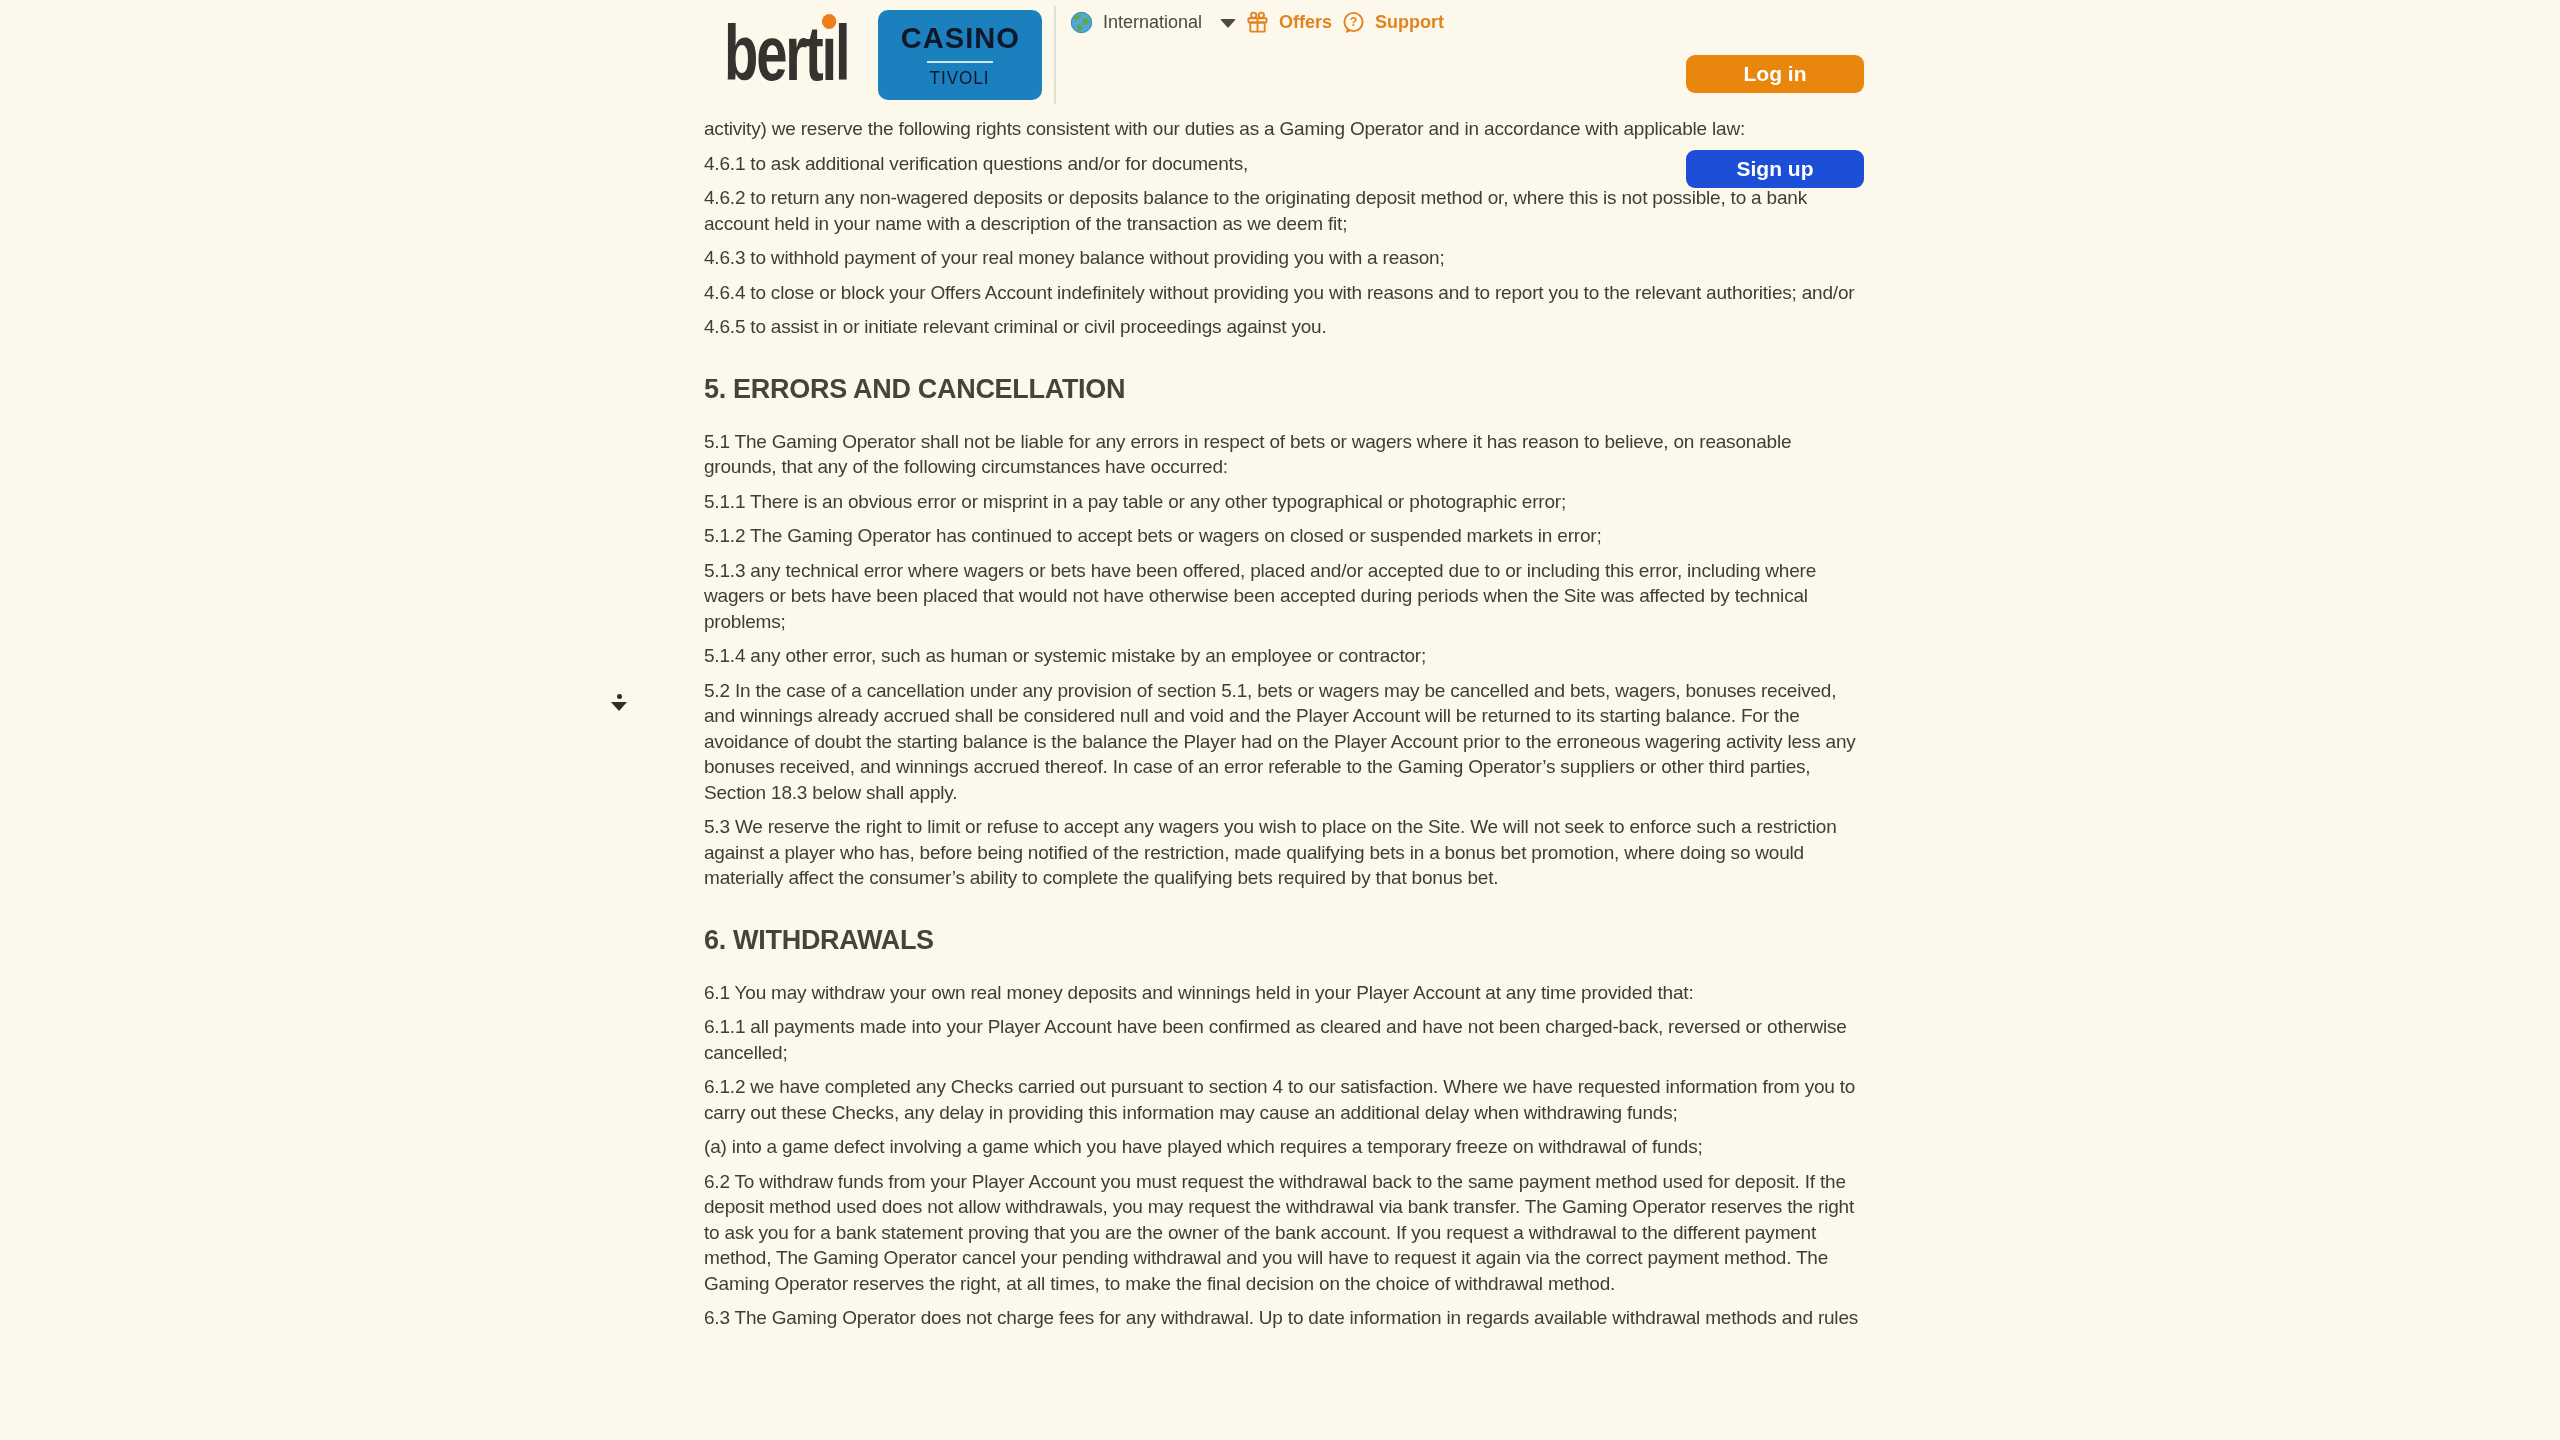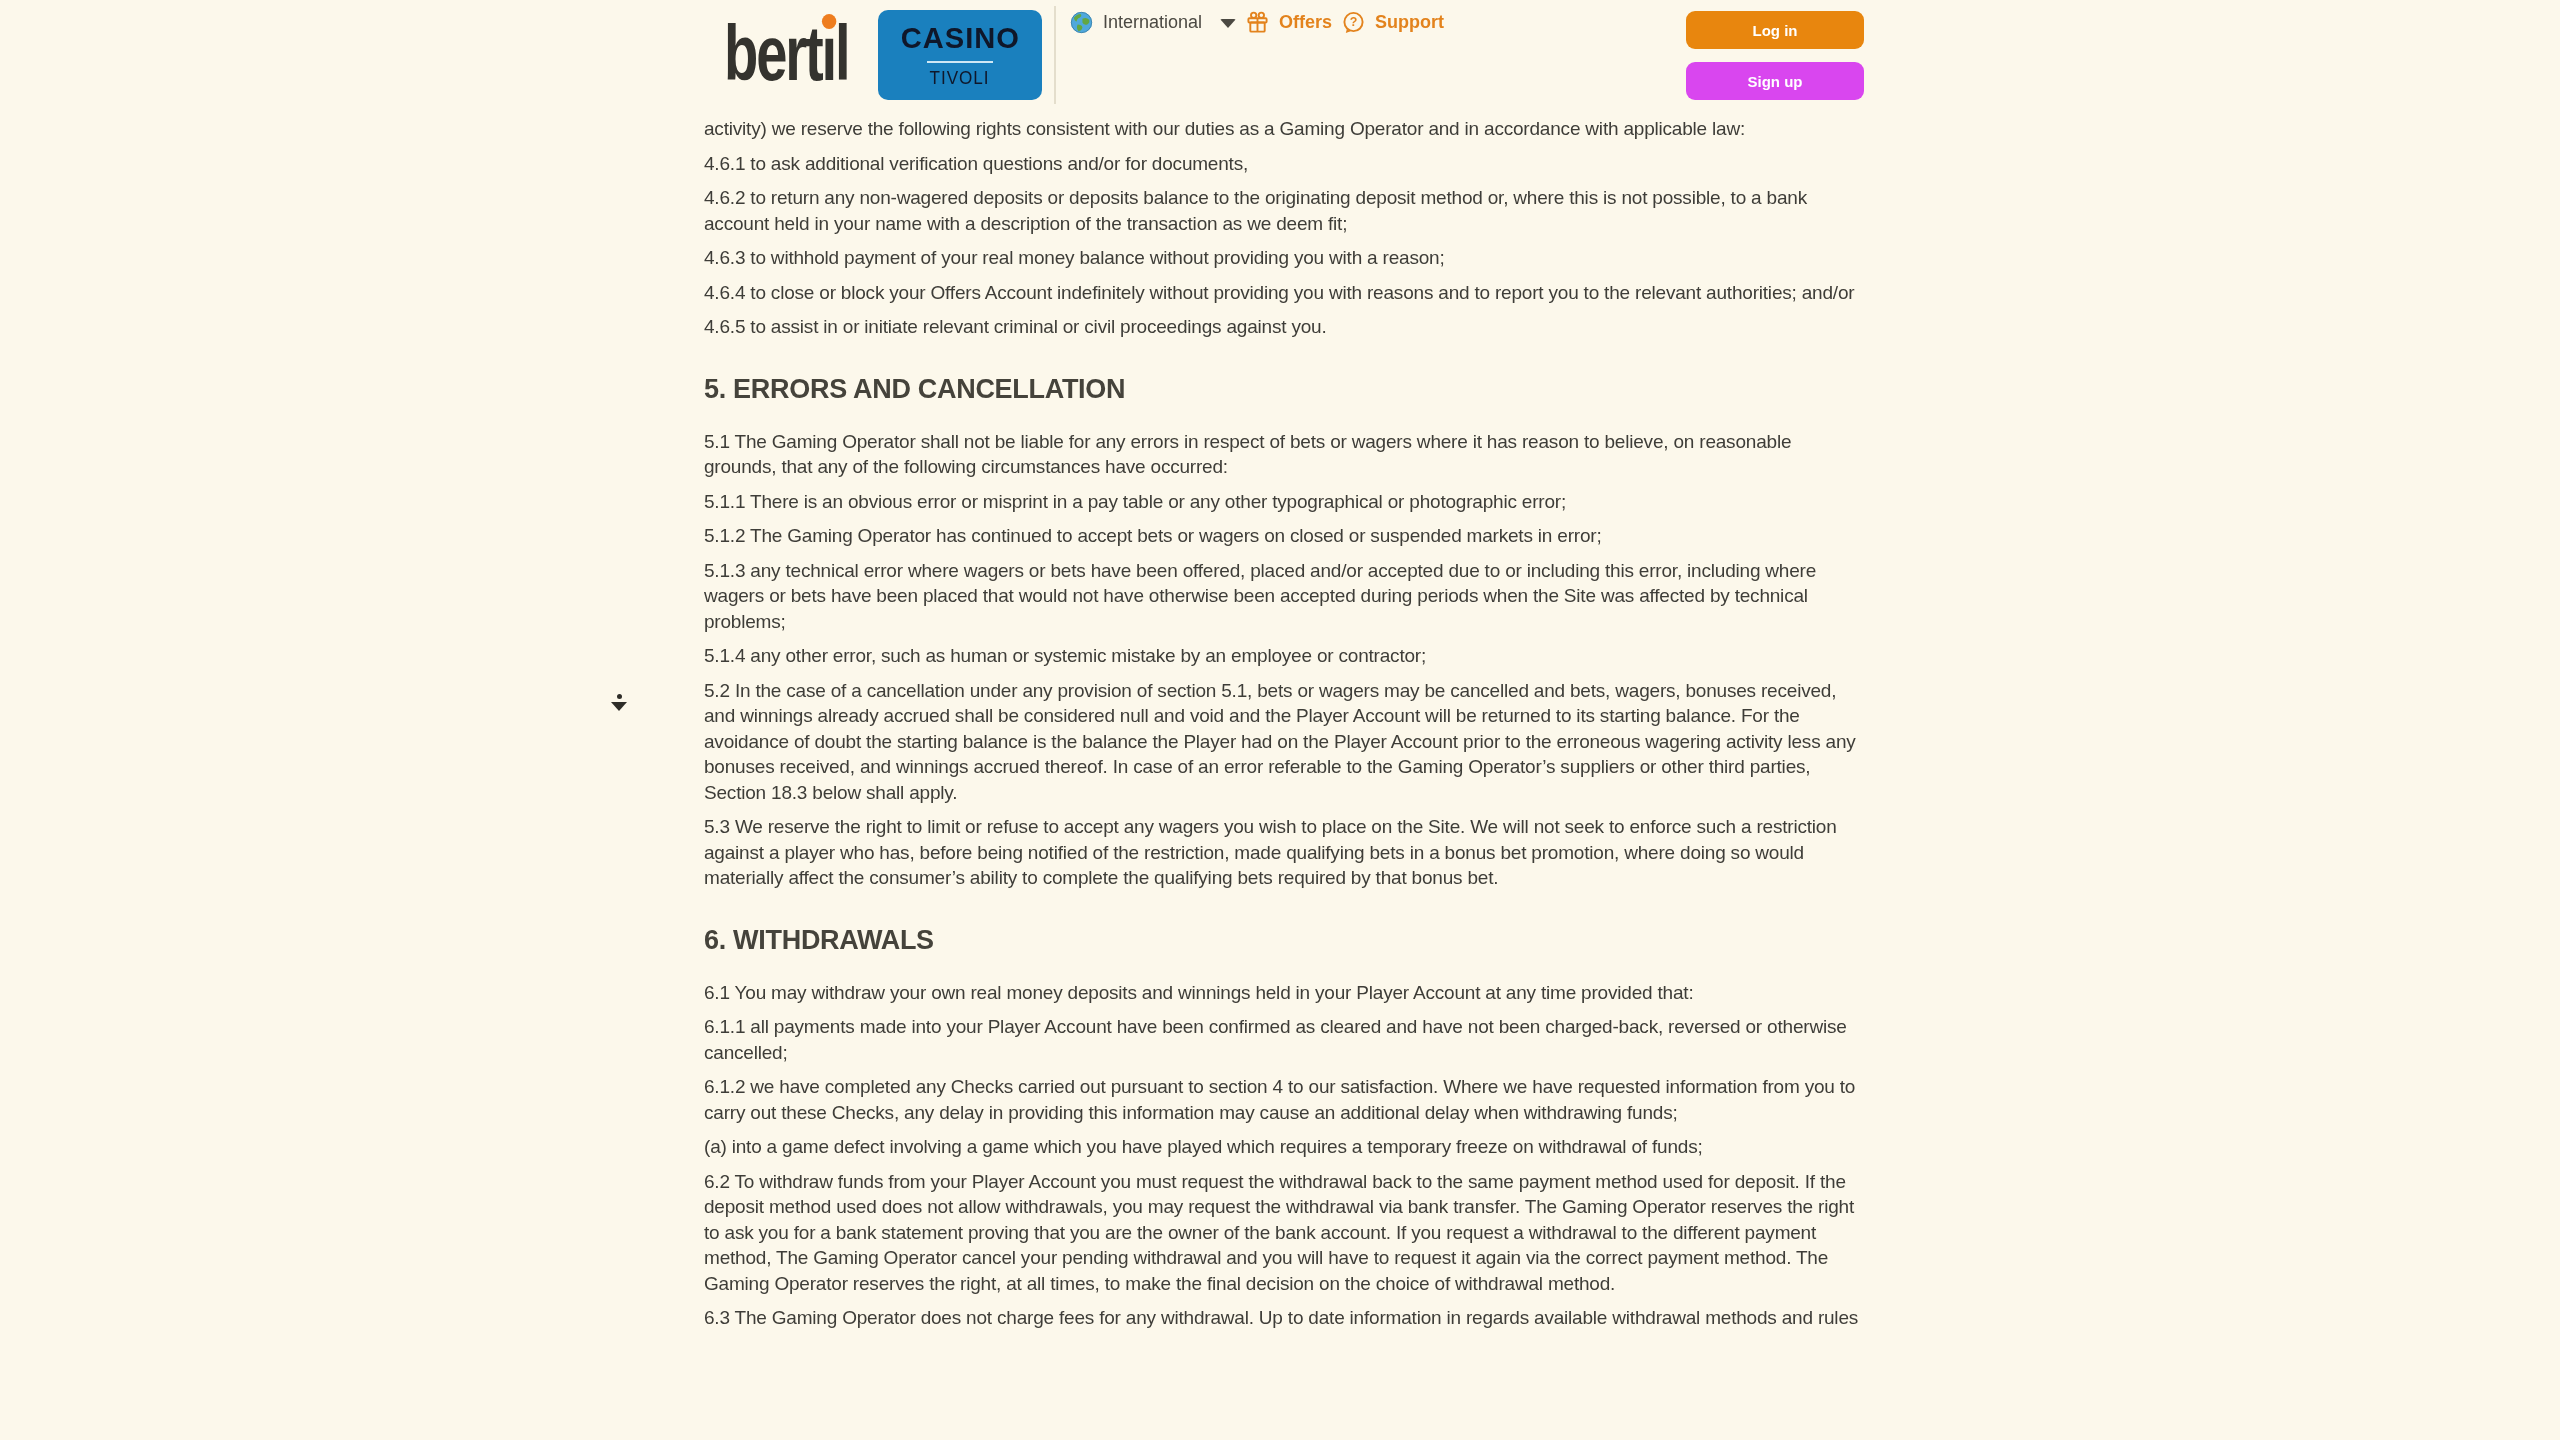--- a/index.html
+++ b/index.html
@@ -64,26 +64,26 @@
     border-top: 9px solid #4B4942; border-radius: 2px;
   }
 
   .auth-buttons {
     position: absolute; right: 2px; top: 11px;
     display: flex; flex-direction: column; gap: 13px;
   }
   .btn {
     width: 178px; height: 38px;
     border: none; border-radius: 9px;
-    color: #FFFFFF; font-size: 15px; font-weight: bold;
+    color: #FFFFFF; font-size: 21px; font-weight: bold;
     font-family: inherit; cursor: pointer;
-    display: flex; align-items: center; justify-content: center;
+    display: flex; align-items: center; justify-content: center; margin-top: 44px;
   }
   .btn-login  { background: #E8860E; }
-  .btn-signup { background: #d946ef; }
+  .btn-signup { background: #1d4ed8; }
 
   
   .terms {
     margin: 4px 0 0 2px;
     width: 1162px;
     color: #3E3D38;
   }
   .terms p {
     font-size: 19px; line-height: 25.5px;
     letter-spacing: -0.2px;

